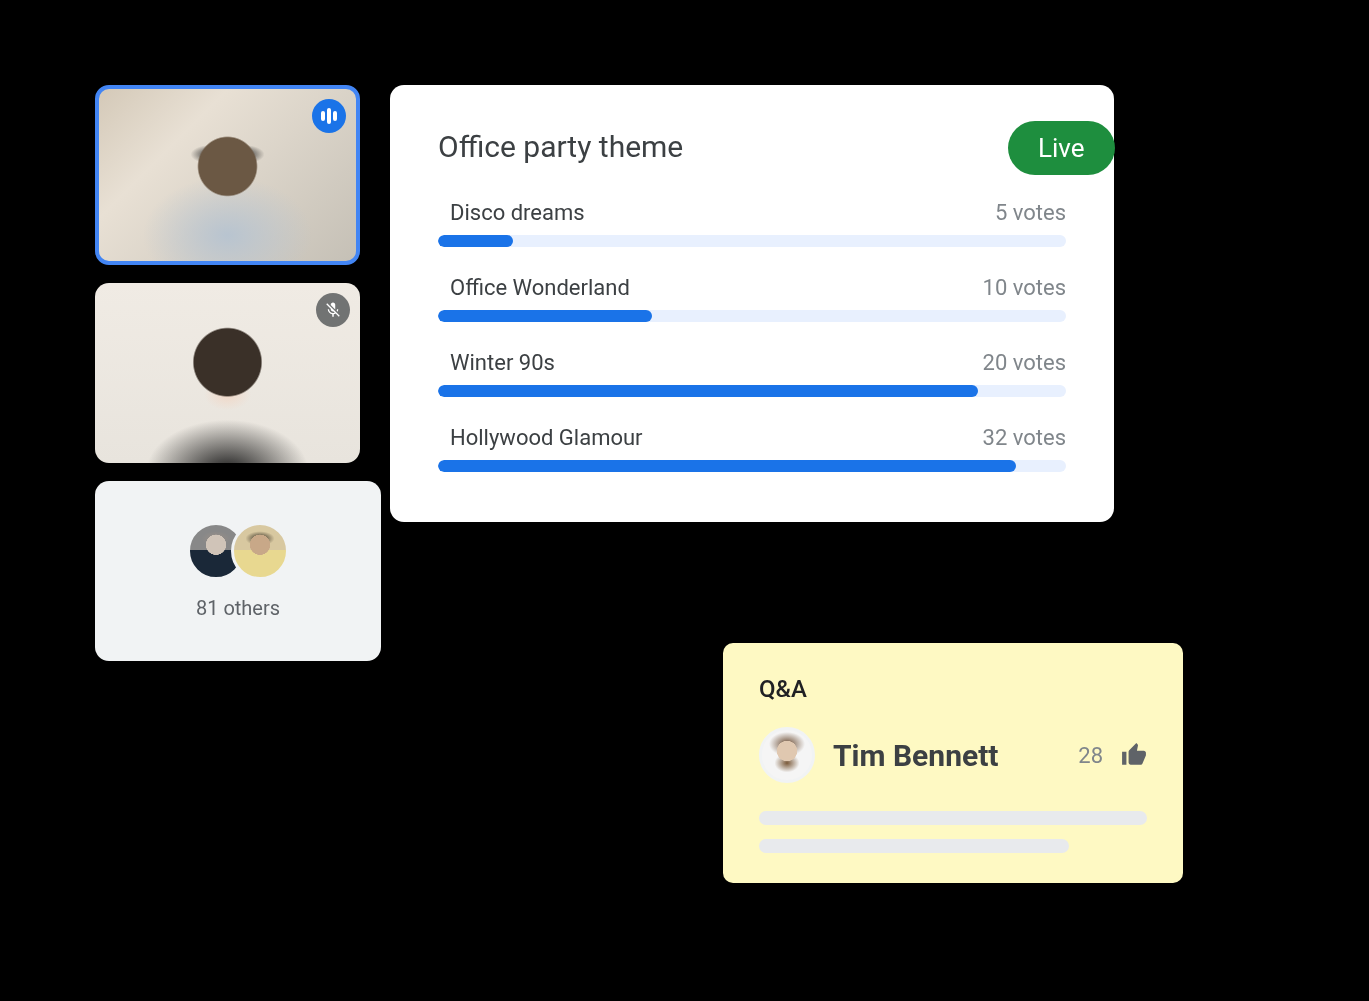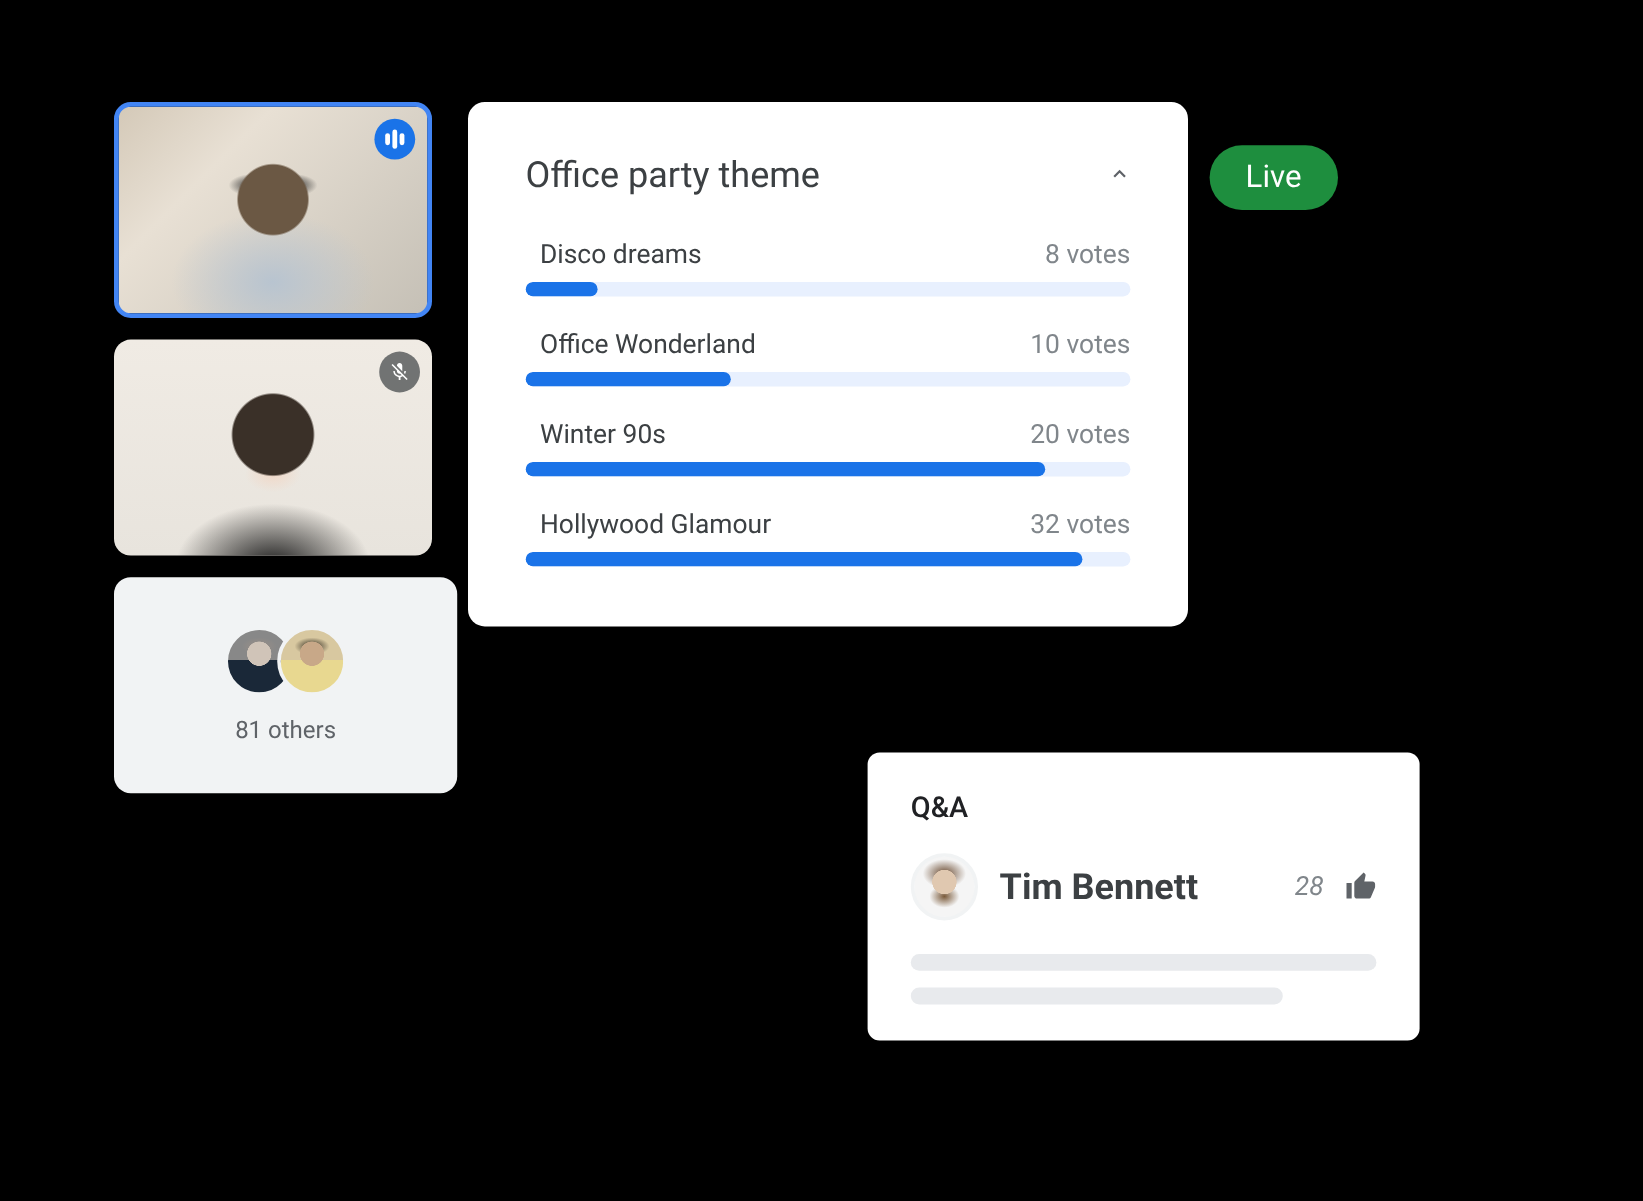--- a/index.html
+++ b/index.html
@@ -142,21 +142,21 @@
                   linear-gradient(180deg, #f5f5f5 0%, #f5f5f5 100%);
     }
     .others-label {
       color: #5f6368;
       font-size: 20px;
     }
     .poll-card {
       position: absolute;
       left: 295px;
       top: 0;
-      width: 600px;
+      width: 724px;
       background: #fff;
       border-radius: 14px;
       padding: 44px 48px 50px;
       box-shadow: 0 1px 3px rgba(0,0,0,0.08);
     }
     .poll-header {
       display: flex;
       align-items: center;
       justify-content: space-between;
       margin-bottom: 36px;
@@ -208,23 +208,23 @@
       background: #1e8e3e;
       color: #fff;
       font-size: 26px;
       font-weight: 400;
       padding: 12px 30px;
       border-radius: 60px;
     }
     .qa-card {
       position: absolute;
       left: 628px;
-      top: 542px;
+      top: 558px;
       width: 460px;
-      background: #ffffff;
+      background: #fef9c3;
       border-radius: 10px;
       padding: 32px 36px 30px;
       box-shadow: 0 4px 20px rgba(0,0,0,0.18);
     }
     .qa-title {
       font-size: 24px;
       color: #202124;
       font-weight: 500;
       margin-bottom: 24px;
     }
@@ -241,21 +241,20 @@
     }
     .qa-name {
       font-size: 30px;
       color: #3c4043;
       font-weight: 700;
       flex: 1;
     }
     .qa-count {
       font-size: 22px;
       color: #80868b;
-      font-style: italic;
     }
     .thumb-icon {
       width: 26px;
       height: 26px;
       fill: #5f6368;
     }
     .skeleton {
       height: 14px;
       background: #e8eaed;
       border-radius: 7px;
@@ -299,21 +298,21 @@
       <div class="chevron">
         <svg width="18" height="18" viewBox="0 0 24 24" fill="none" stroke="#5f6368" stroke-width="2.5">
             <polyline points="6 15 12 9 18 15"></polyline>
           </svg>
       </div>
     </div>
 
     <div class="poll-option">
       <div class="poll-option-head">
         <span class="option-label">Disco dreams</span>
-        <span class="option-votes">8 votes</span>
+        <span class="option-votes">5 votes</span>
       </div>
       <div class="poll-bar-track">
         <div class="poll-bar-fill" style="width:12%"></div>
       </div>
     </div>
 
     <div class="poll-option">
       <div class="poll-option-head">
         <span class="option-label">Office Wonderland</span>
         <span class="option-votes">10 votes</span>

